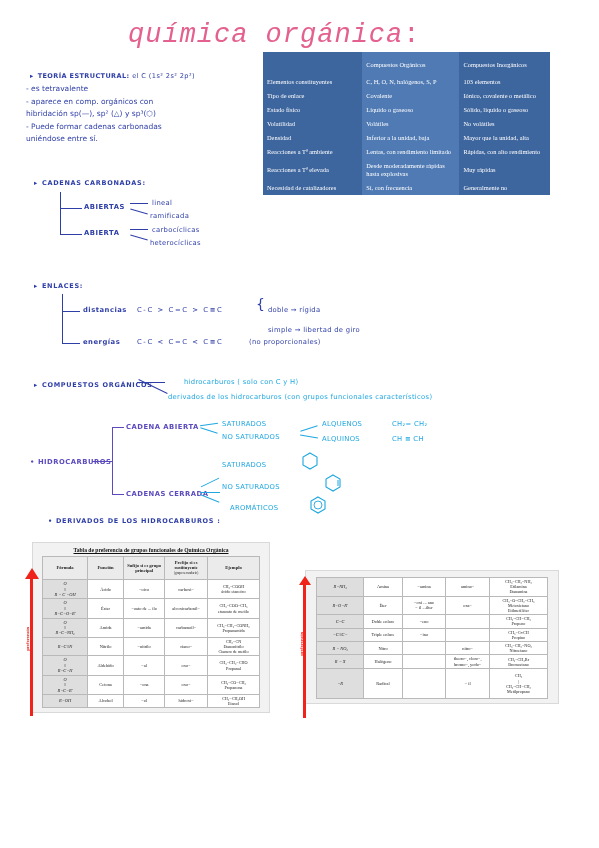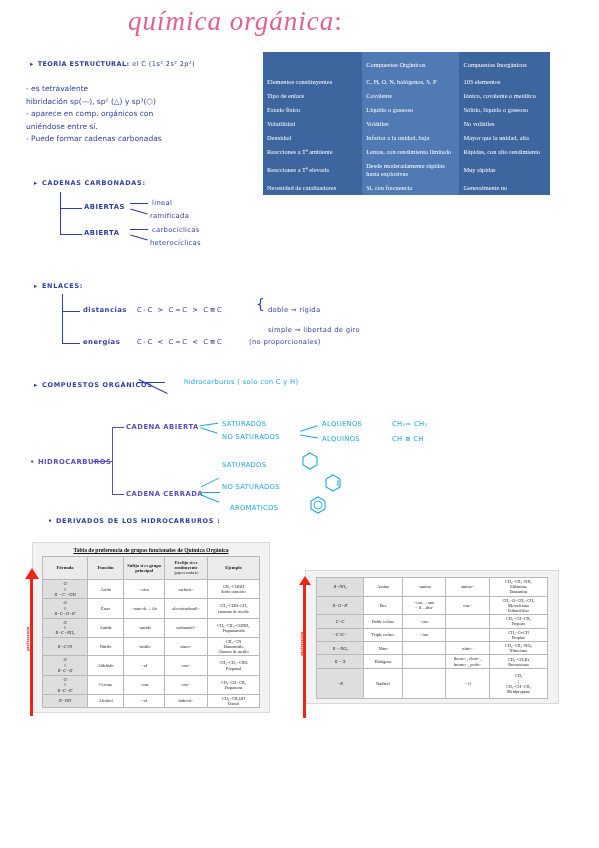--- a/index.html
+++ b/index.html
@@ -1,19 +1,19 @@
 <!DOCTYPE html>
 <html><head>
 <meta charset="utf-8">
 <style>
   html,body{margin:0;padding:0;background:#ffffff;}
   body{width:599px;height:848px;position:relative;overflow:hidden;
        font-family:"Liberation Serif",serif;color:#111;}
   .page{position:absolute;inset:0;background:#fff;}
-  .hw-title{position:absolute;left:128px;top:6px;font-family:Liberation Serif, serif;
+  .hw-title{position:absolute;left:128px;top:20px;font-family:Liberation Mono, monospace;
     font-style:italic;font-size:27px;color:#e4608f;letter-spacing:1px;white-space:nowrap;}
   .hw-title .colon{color:#e4608f;font-style:normal;}
 
   .blk{position:absolute;font-family:"DejaVu Sans",sans-serif;color:#2f3fa8;}
   .b-small{font-size:6.5px;font-weight:bold;letter-spacing:.4px;}
   .b-body{font-size:7.5px;line-height:12.5px;}
   .b-head{font-size:6.5px;font-weight:bold;letter-spacing:.7px;}
   .b-lbl{font-size:6.8px;font-weight:bold;letter-spacing:.5px;}
   .b-sub{font-size:6.8px;letter-spacing:.3px;}
   .cyan{color:#1ea7e1;}
@@ -67,31 +67,31 @@
 </style>
 </head>
 <body>
 
 <div class="page">
 
   <div class="hw-title">
     <span>química orgánica</span><span class="colon">:</span>
   </div>
 
-  <div class="blk b-small" style="left:30px;top:60px;">
+  <div class="blk b-small" style="left:30px;top:72px;">
     <span class="bullet">▸</span>
     <span>TEORÍA ESTRUCTURAL:</span>
     <span style="font-weight:normal;font-size:6.6px;">el C (1s² 2s² 2p²)</span>
   </div>
   <div class="blk b-body" style="left:26px;top:83px;width:235px;">
     <div>- es tetravalente</div>
+    <div>- aparece en comp. orgánicos con</div>
     <div>hibridación sp(—), sp² (△) y sp³(⬡)</div>
-    <div>- aparece en comp. orgánicos con</div>
+    <div>- Puede formar cadenas carbonadas</div>
     <div>uniéndose entre sí.</div>
-    <div>- Puede formar cadenas carbonadas</div>
   </div>
 
   <div class="blk b-head" style="left:34px;top:179px;">
     <span class="bullet">▸</span>
     <span>CADENAS CARBONADAS:</span>
   </div>
   <div class="brace" style="left:60px;top:192px;height:42px;"></div>
   <div class="tick" style="left:60px;top:208px;width:22px;"></div>
   <div class="tick" style="left:60px;top:234px;width:22px;"></div>
 
@@ -125,20 +125,21 @@
   <div class="blk b-sub" style="left:137px;top:338px;letter-spacing:1.6px;">C-C &lt; C=C &lt; C≡C</div>
   <div class="blk b-sub" style="left:249px;top:338px;">(no proporcionales)</div>
 
   <div class="blk b-head" style="left:34px;top:381px;">
     <span class="bullet">▸</span>
     <span>COMPUESTOS ORGÁNICOS</span>
   </div>
   <div class="tick" style="left:137px;top:382px;width:28px;"></div>
   <div class="tick" style="left:137px;top:386px;width:32px;transform:rotate(26deg);"></div>
   <div class="blk b-sub cyan" style="left:168px;top:378px;padding-left:16px;">hidrocarburos ( solo con C y H)</div>
+  <div class="blk b-sub cyan" style="left:168px;top:393px;">derivados de los hidrocarburos (con grupos funcionales característicos)</div>
 
   <div class="blk b-lbl violet" style="left:30px;top:458px;">
     <span class="bullet">•</span>
     <span>HIDROCARBUROS</span>
   </div>
   <div class="tickh" style="left:92px;top:461px;width:20px;"></div>
   <div class="tickv" style="left:112px;top:427px;height:68px;"></div>
   <div class="tickh" style="left:112px;top:427px;width:12px;"></div>
   <div class="tickh" style="left:112px;top:494px;width:12px;"></div>
 
@@ -147,21 +148,21 @@
   <div class="tickc" style="left:200px;top:430px;width:18px;transform:rotate(18deg);"></div>
   <div class="blk b-sub cyan" style="left:222px;top:420px;">SATURADOS</div>
   <div class="blk b-sub cyan" style="left:222px;top:433px;">NO SATURADOS</div>
   <div class="tickc" style="left:300px;top:428px;width:18px;transform:rotate(-18deg);"></div>
   <div class="tickc" style="left:300px;top:436px;width:18px;transform:rotate(10deg);"></div>
   <div class="blk b-sub cyan" style="left:322px;top:420px;">ALQUENOS</div>
   <div class="blk b-sub cyan" style="left:392px;top:420px;">CH₂= CH₂</div>
   <div class="blk b-sub cyan" style="left:322px;top:435px;">ALQUINOS</div>
   <div class="blk b-sub cyan" style="left:392px;top:435px;">CH ≡ CH</div>
 
-  <div class="blk b-lbl violet" style="left:126px;top:490px;">CADENA CERRADA</div>
+  <div class="blk b-lbl violet" style="left:126px;top:490px;">CADENAS CERRADA</div>
   <div class="tickc" style="left:200px;top:482px;width:20px;transform:rotate(-26deg);"></div>
   <div class="tickc" style="left:200px;top:492px;width:20px;"></div>
   <div class="tickc" style="left:200px;top:498px;width:20px;transform:rotate(22deg);"></div>
   <div class="blk b-sub cyan" style="left:222px;top:461px;">SATURADOS</div>
   <div class="blk b-sub cyan" style="left:222px;top:483px;">NO SATURADOS</div>
   <div class="blk b-sub cyan" style="left:210px;top:504px;margin-left:20px;">AROMÁTICOS</div>
 
   <div class="hex" style="left:302px;top:452px;">
     <svg width="16" height="18" viewBox="0 0 16 18">
         <polygon points="8,1 15,5 15,13 8,17 1,13 1,5" fill="none" stroke="#1ea7e1" stroke-width="1.1"></polygon>

